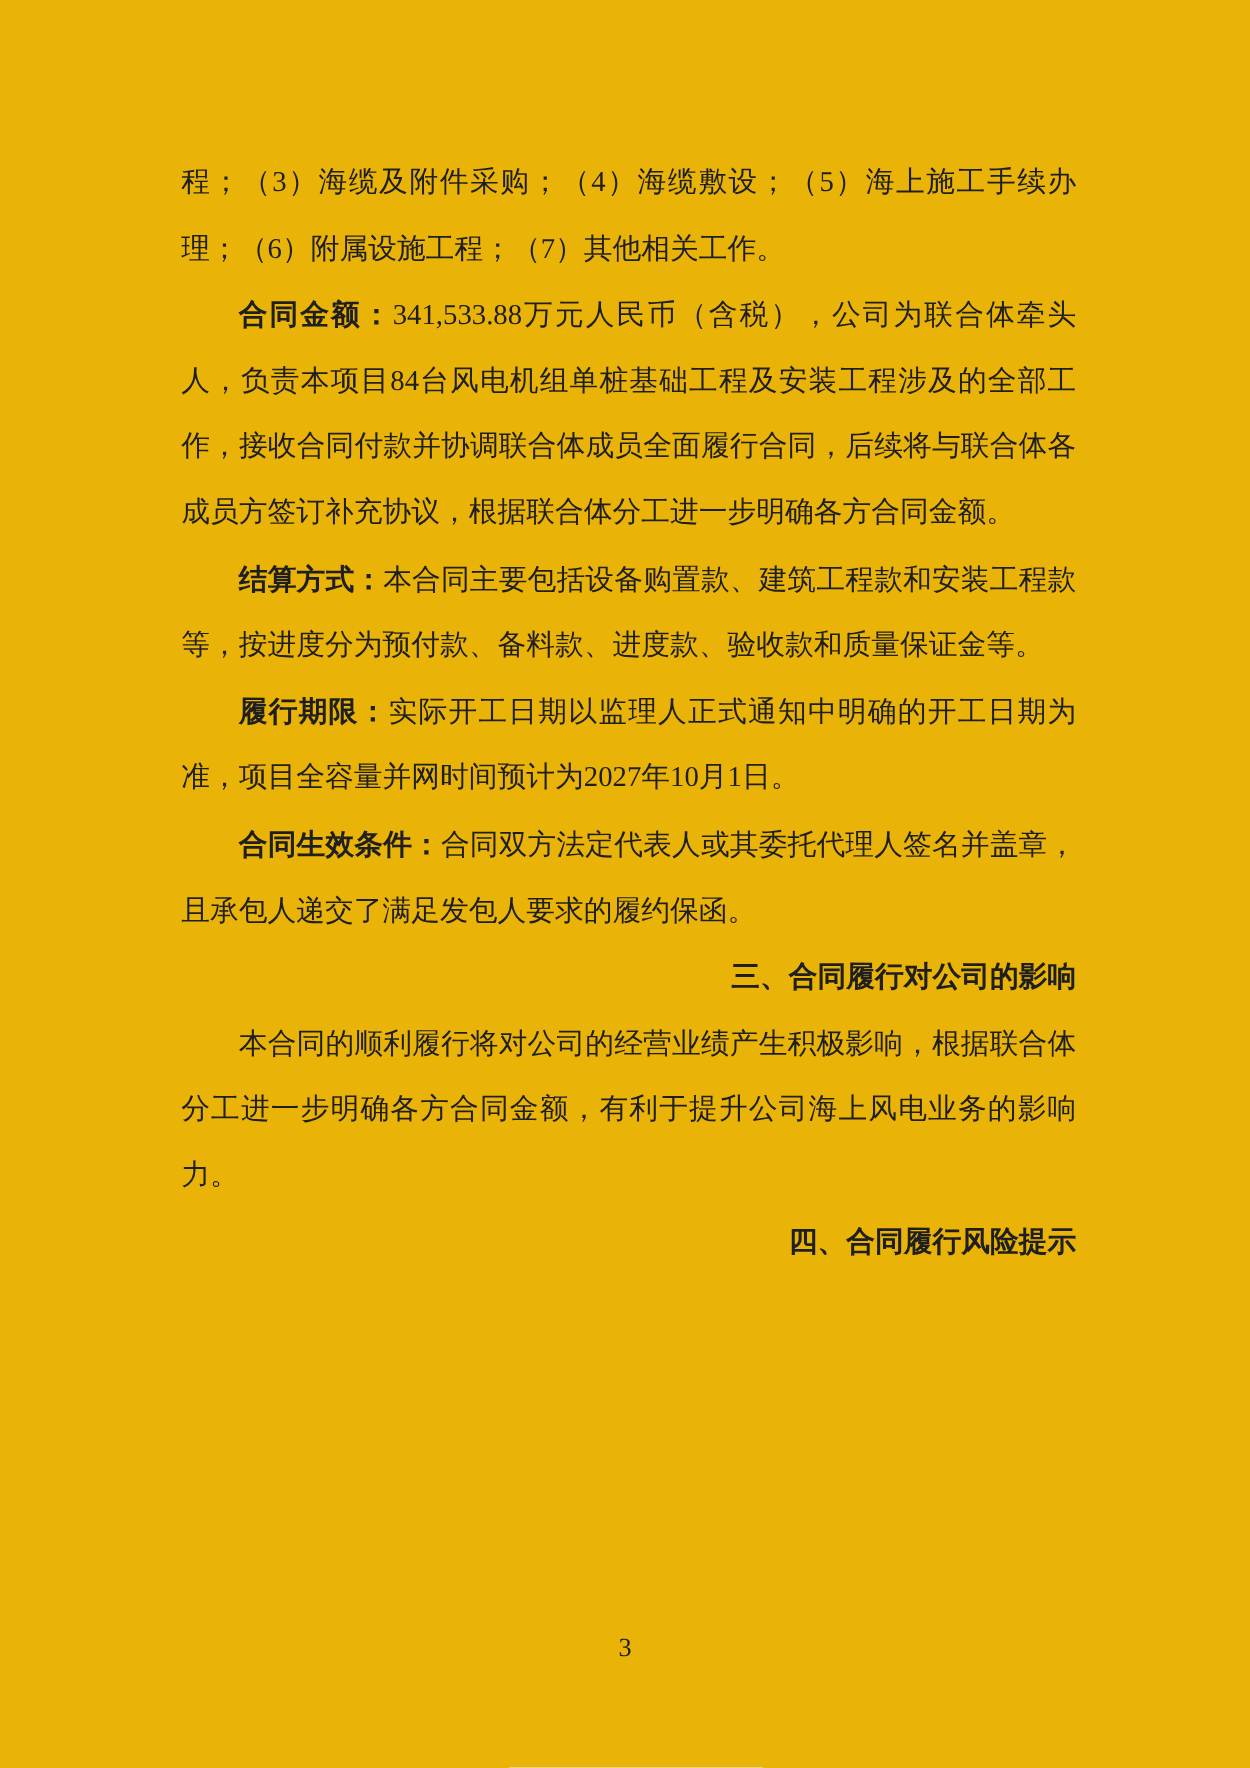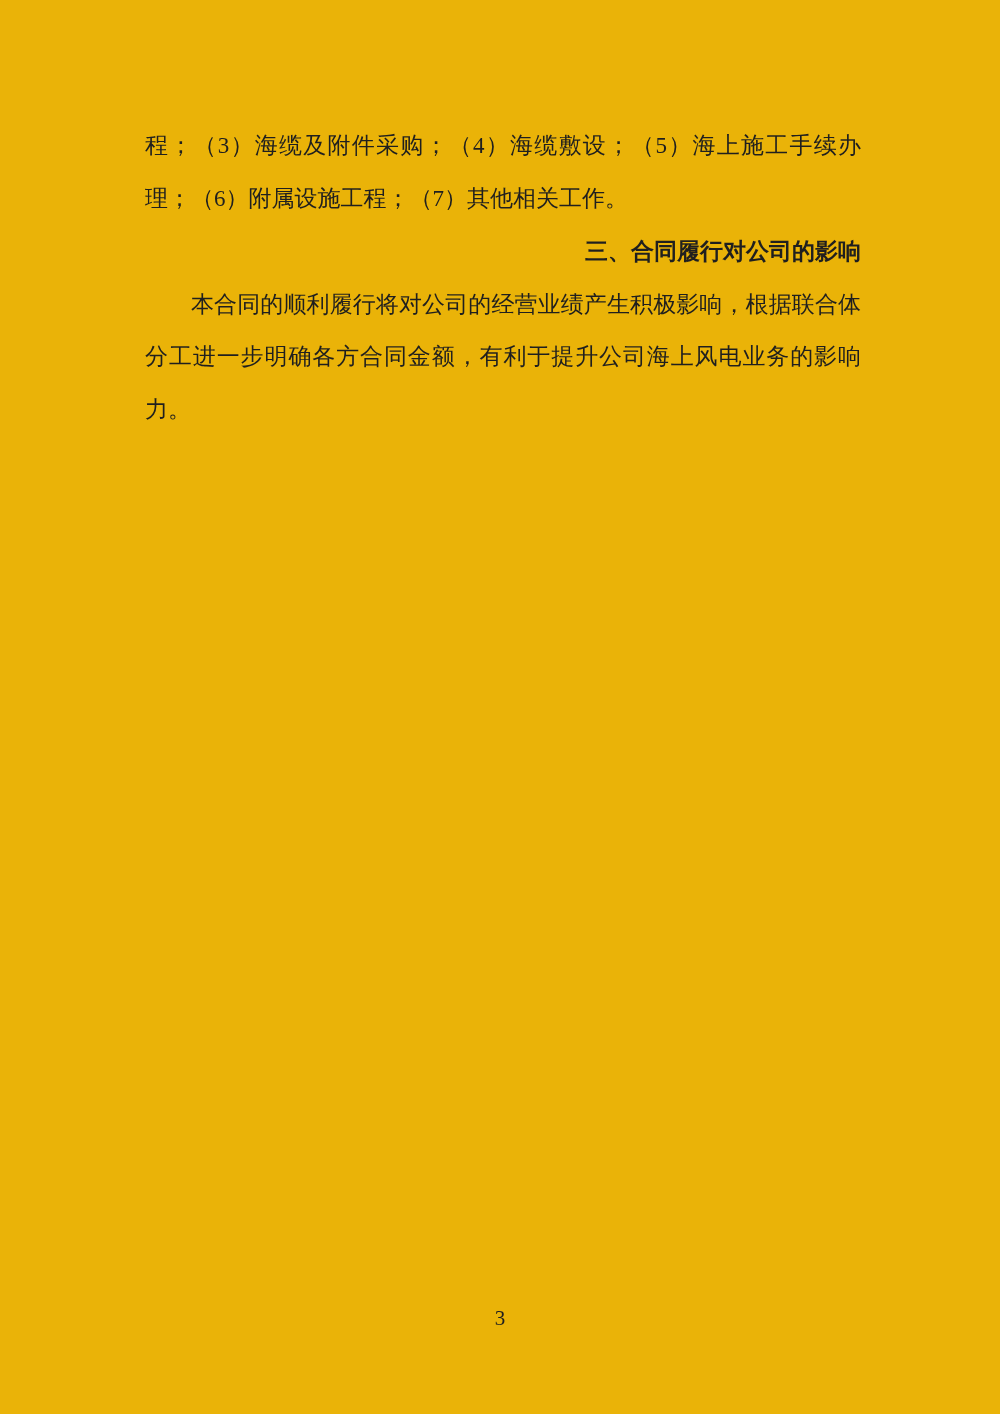--- a/index.html
+++ b/index.html
@@ -52,17 +52,22 @@
     color: #1f1f1f;
     font-family: "Liberation Serif", "DejaVu Serif", serif;
   }
 </style>
 </head>
 <body>
 
 <div class="page">
   <div class="content" id="document-body">
       <p class="doc-par"><span class="run-regular">程；（3）海缆及附件采购；（4）海缆敷设；（5）海上施工手续办理；（6）附属设施工程；（7）其他相关工作。</span></p>
+      <p class="doc-par indent"><span class="run-bold">合同金额：</span><span class="run-regular">341,533.88万元人民币（含税），公司为联合体牵头人，负责本项目84台风电机组单桩基础工程及安装工程涉及的全部工作，接收合同付款并协调联合体成员全面履行合同，后续将与联合体各成员方签订补充协议，根据联合体分工进一步明确各方合同金额。</span></p>
+      <p class="doc-par indent"><span class="run-bold">结算方式：</span><span class="run-regular">本合同主要包括设备购置款、建筑工程款和安装工程款等，按进度分为预付款、备料款、进度款、验收款和质量保证金等。</span></p>
+      <p class="doc-par indent"><span class="run-bold">履行期限：</span><span class="run-regular">实际开工日期以监理人正式通知中明确的开工日期为准，项目全容量并网时间预计为2027年10月1日。</span></p>
+      <p class="doc-par indent"><span class="run-bold">合同生效条件：</span><span class="run-regular">合同双方法定代表人或其委托代理人签名并盖章，且承包人递交了满足发包人要求的履约保函。</span></p>
       <p class="doc-par indent heading"><span class="run-bold">三、合同履行对公司的影响</span></p>
       <p class="doc-par indent"><span class="run-regular">本合同的顺利履行将对公司的经营业绩产生积极影响，根据联合体分工进一步明确各方合同金额，有利于提升公司海上风电业务的影响力。</span></p>
+      <p class="doc-par indent heading"><span class="run-bold">四、合同履行风险提示</span></p>
     </div>
   <div class="footer">3</div>
 </div>
 
 </body></html>

